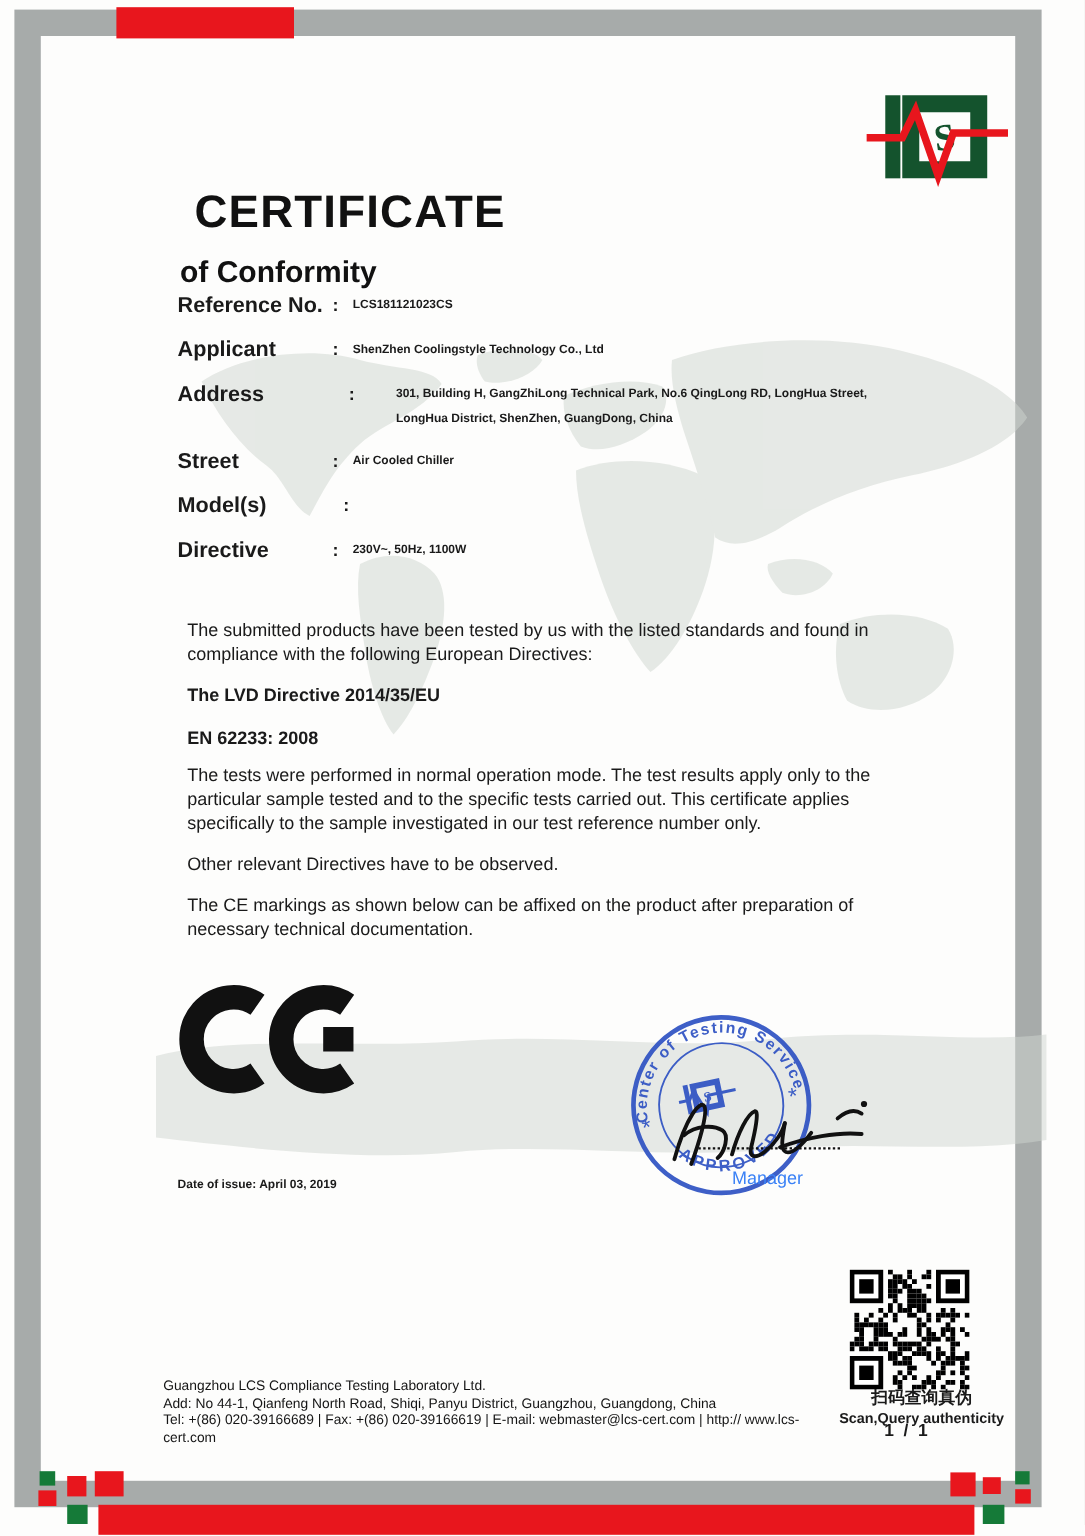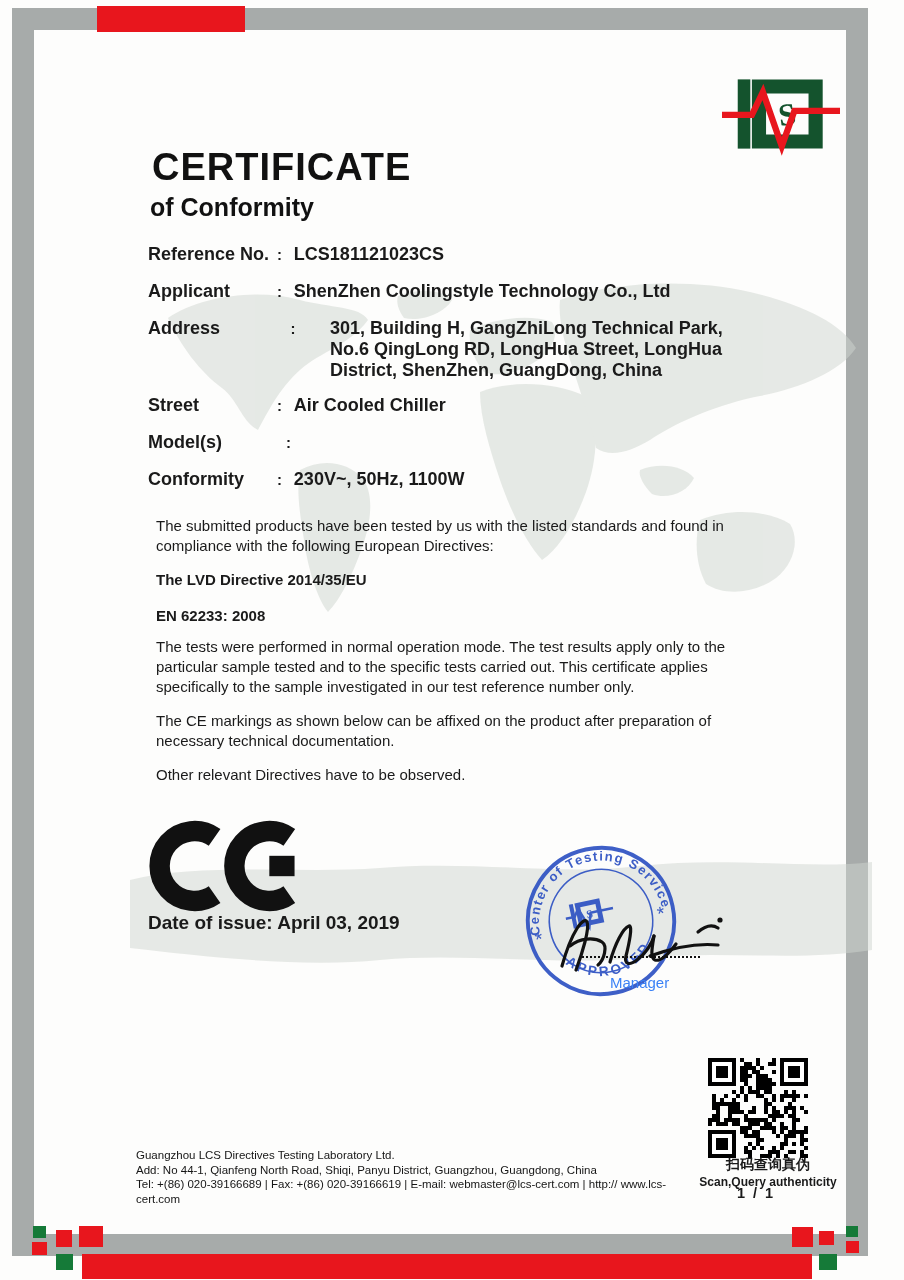--- a/index.html
+++ b/index.html
@@ -14,38 +14,38 @@
   .accent-top-red{position:absolute;left:97px;top:6px;width:148px;height:26px;background:#e8161d;z-index:2;}
   .bottom-red-bar{position:absolute;left:82px;top:1254px;width:730px;height:25px;background:#e8161d;z-index:3;}
   .sq{position:absolute;z-index:4;}
   .sq.red{background:#e8161d;}
   .sq.green{background:#157a38;}
   
   .watermark{position:absolute;left:0;top:0;z-index:1;pointer-events:none;}
   
   .logo{position:absolute;left:722px;top:64px;z-index:3;}
   .titleblock{position:absolute;left:148px;top:142px;z-index:3;}
-  .titleblock h1{margin:4px;font-size:38px;font-weight:bold;letter-spacing:1px;color:#111;}
+  .titleblock h1{margin:14px;font-size:38px;font-weight:bold;letter-spacing:1px;color:#111;}
   .titleblock h2{margin:2px 0 0 2px;font-size:25px;font-weight:bold;color:#111;}
   
   .fields{position:absolute;left:148px;top:244px;width:590px;z-index:3;}
   .row{display:flex;align-items:flex-start;}
   .row .label{width:138px;font-size:18px;font-weight:bold;line-height:21px;}
   .row .colon{width:18px;font-size:15px;font-weight:bold;line-height:21px;}
-  .row .value{width:475px;font-size:18px;font-weight:bold;line-height:21px;}
+  .row .value{width:475px;font-size:10px;font-weight:bold;line-height:21px;}
   .mb16{margin-bottom:16px;} .mb14{margin-bottom:14px;gap:24px;}
   
   .bodytext{position:absolute;left:156px;top:516px;width:588px;z-index:3;font-size:15px;line-height:20px;}
   .bodytext p{margin:0 0 14px 0;}
   .bodytext .bold{font-weight:bold;}
   .bodytext .directive{margin:2px 0 16px 0;}
   .bodytext .standards{margin:0 0 12px 0;line-height:19px;}
   
   .ce{position:absolute;left:148px;top:812px;z-index:3;}
-  .dateissue{position:absolute;left:148px;top:912px;font-size:19px;font-weight:bold;z-index:3;}
+  .dateissue{position:absolute;left:148px;top:982px;font-size:10px;font-weight:bold;z-index:3;}
   .stamp{position:absolute;left:523px;top:843px;z-index:4;opacity:.92;}
   .signature{position:absolute;left:552px;top:908px;z-index:5;}
   .sig-dots{position:absolute;left:582px;top:956px;width:118px;border-bottom:2px dotted #111;z-index:5;}
   .manager{position:absolute;left:610px;top:974px;font-size:15px;color:#3b82f6;z-index:5;}
   
   .footer{position:absolute;left:136px;top:1148px;width:560px;z-index:3;font-size:11.5px;line-height:14.5px;color:#151515;}
   .qr{position:absolute;left:708px;top:1058px;z-index:3;}
   .qr-captions{position:absolute;left:688px;top:1156px;width:160px;text-align:center;z-index:3;}
   .qr-zh{font-size:14px;font-weight:bold;}
   .qr-en{font-size:12px;font-weight:bold;margin-top:1px;}
@@ -118,35 +118,35 @@
     <div class="row mb16">
       <span class="label">Street</span>
       <span class="colon">:</span>
       <span class="value">Air Cooled Chiller</span>
     </div>
     <div class="row mb16">
       <span class="label">Model(s)</span>
       <span class="colon">:</span>
     </div>
     <div class="row">
-      <span class="label">Conformity</span>
+      <span class="label">Directive</span>
       <span class="colon">:</span>
       <span class="value">230V~, 50Hz, 1100W</span>
     </div>
   </div>
 
   <div class="bodytext">
     <p>The submitted products have been tested by us with the listed standards and found in compliance with the following European Directives:</p>
     <p class="bold directive">The LVD Directive 2014/35/EU</p>
     <div class="bold standards">
       <div>EN 62233: 2008</div>
     </div>
     <p>The tests were performed in normal operation mode. The test results apply only to the particular sample tested and to the specific tests carried out. This certificate applies specifically to the sample investigated in our test reference number only.</p>
+    <p>Other relevant Directives have to be observed.</p>
     <p>The CE markings as shown below can be affixed on the product after preparation of necessary technical documentation.</p>
-    <p>Other relevant Directives have to be observed.</p>
   </div>
 
   <svg class="ce" width="165" height="108" viewBox="0 0 170 110">
     <path d="M68.6,25.5 A36,36 0 1 0 68.6,84.5" fill="none" stroke="#111" stroke-width="21"></path>
     <path d="M145.6,25.5 A36,36 0 1 0 145.6,84.5" fill="none" stroke="#111" stroke-width="21"></path>
     <path d="M125,55 H151" stroke="#111" stroke-width="21"></path>
   </svg>
 
   <div class="dateissue">Date of issue: April 03, 2019</div>
 
@@ -185,21 +185,21 @@
       <path d="M102,28 C100,40 98,50 103,52 C109,54 118,44 124,36"></path>
       <path d="M98,48 C120,40 146,35 166,37"></path>
       <path d="M146,24 C153,18 160,16 166,20"></path>
     </g>
     <circle cx="168" cy="12" r="2.6" fill="#111"></circle>
   </svg>
   <div class="sig-dots"></div>
   <div class="manager">Manager</div>
 
   <div class="footer">
-    <div>Guangzhou LCS Directives Testing Laboratory Ltd.</div>
+    <div>Guangzhou LCS Compliance Testing Laboratory Ltd.</div>
     <div>Add: No 44-1, Qianfeng North Road, Shiqi, Panyu District, Guangzhou, Guangdong, China</div>
     <div>Tel: +(86) 020-39166689  |  Fax: +(86) 020-39166619  |  E-mail: webmaster@lcs-cert.com  |  http:// www.lcs-cert.com</div>
   </div>
 
   <svg id="qr-svg" class="qr" width="100" height="100" viewBox="0 0 100 100">
       <g fill="#000">
         <rect x="32" y="0" width="4" height="4"></rect>
         <rect x="48" y="0" width="4" height="4"></rect>
         <rect x="64" y="0" width="4" height="4"></rect>
         <rect x="36" y="4" width="4" height="4"></rect>

